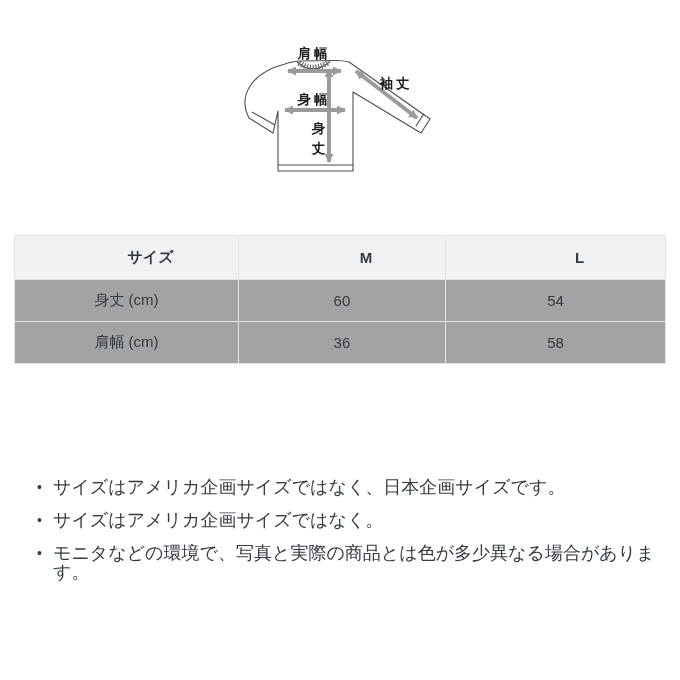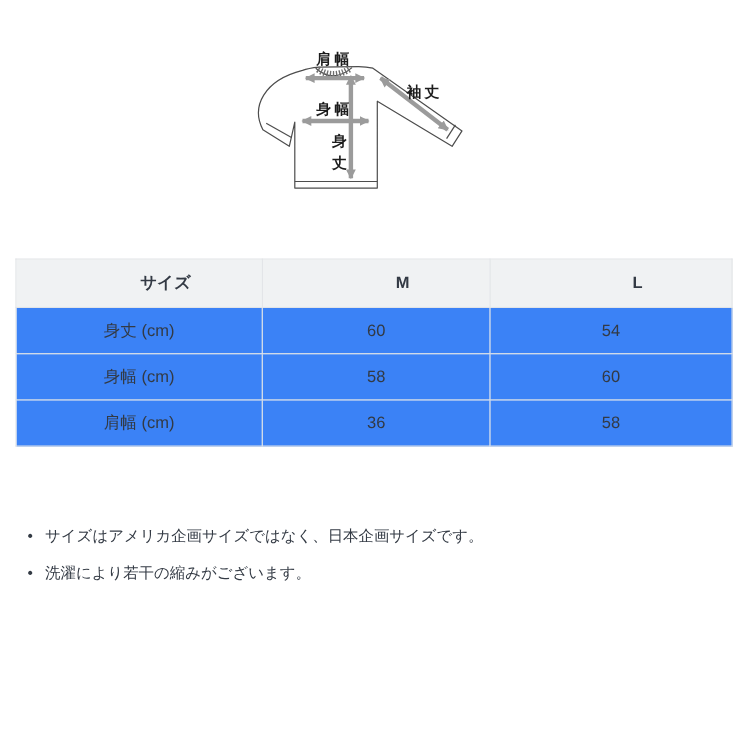--- a/index.html
+++ b/index.html
@@ -5,49 +5,49 @@
   * { margin: 0; padding: 0; box-sizing: border-box; }
   html, body { background: #ffffff; }
   body {
     font-family: "Liberation Sans", "DejaVu Sans", sans-serif;
     width: 680px; height: 680px; position: relative; overflow: hidden;
     color: #333a44;
   }
   .page { position: absolute; inset: 0; background: #ffffff; }
 
   
-  .diagram-wrap { position: absolute; left: 222px; top: 33px; width: 244px; height: 172px; }
+  .diagram-wrap { position: absolute; left: 232px; top: 33px; width: 244px; height: 172px; }
   .diagram-wrap svg { display: block; }
   .diag-label {
     font-size: 13.5px; font-weight: bold; fill: #1c1c1c;
     letter-spacing: 3px;
     font-family: "Liberation Sans", "DejaVu Sans", sans-serif;
   }
 
   
   .size-table {
     position: absolute; left: 14px; top: 235px; width: 652px;
     border-collapse: collapse; table-layout: fixed;
     font-size: 15px; color: #333a44;
   }
   .size-table th, .size-table td {
     border: 1px solid #e2e4e7; text-align: center; vertical-align: middle;
   }
   .size-table th {
     background: #f0f2f3; height: 44px; font-weight: bold; color: #333a44; padding-left: 48px;
   }
-  .size-table td { height: 42px; background: #3b82f6; font-weight: normal; }
+  .size-table td { height: 42px; background: #a3a3a3; font-weight: normal; }
   .col-label { width: 34.4%; }
   .col-m { width: 31.8%; }
   .col-l { width: 33.8%; }
 
   
   .notes {
-    position: absolute; left: 24px; top: 478px; width: 620px;
-    list-style: none; font-size: 14px; color: #333a44;
+    position: absolute; left: 36px; top: 478px; width: 620px;
+    list-style: none; font-size: 18px; color: #333a44;
   }
   .notes li {
     position: relative; padding-left: 17px; margin-bottom: 14px; line-height: 19px;
   }
   .notes li::before {
     content: "\2022";
     position: absolute; left: 1px; top: 0;
     font-size: 14px; color: #333a44;
   }
 </style>
@@ -122,30 +122,26 @@
         <th>L</th>
       </tr>
     </thead>
     <tbody>
       <tr>
         <td>身丈 (cm)</td>
         <td>60</td>
         <td>54</td>
       </tr>
       <tr>
-        <td>身幅 (cm)</td>
-        <td>58</td>
-        <td>60</td>
-      </tr>
-      <tr>
         <td>肩幅 (cm)</td>
         <td>36</td>
         <td>58</td>
       </tr>
     </tbody>
   </table>
 
   <ul class="notes">
     <li>サイズはアメリカ企画サイズではなく、日本企画サイズです。</li>
-    <li>洗濯により若干の縮みがございます。</li>
+    <li>サイズはアメリカ企画サイズではなく。</li>
+    <li>モニタなどの環境で、写真と実際の商品とは色が多少異なる場合があります。</li>
   </ul>
 
 </div>
 
 </body></html>

